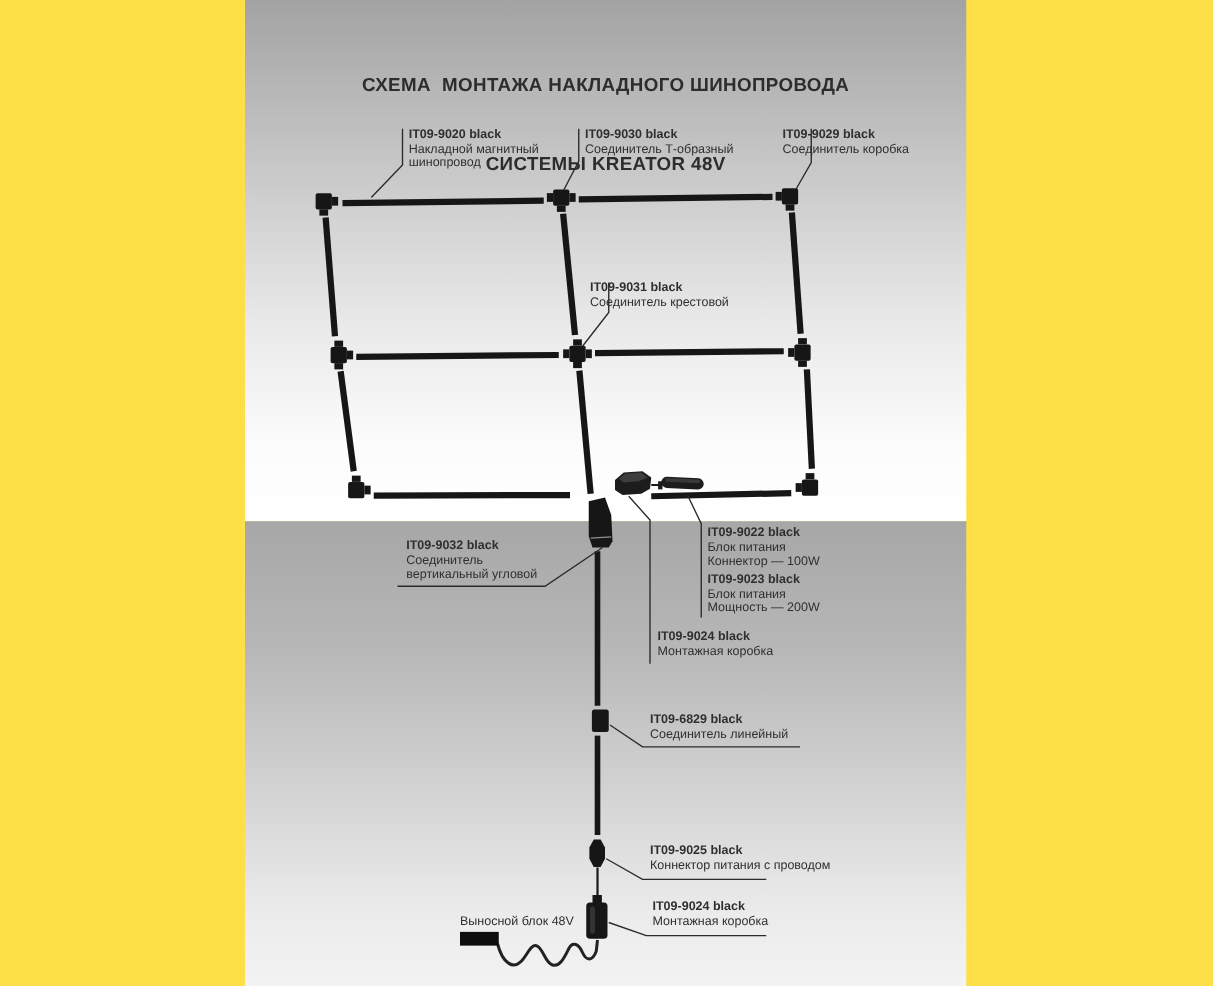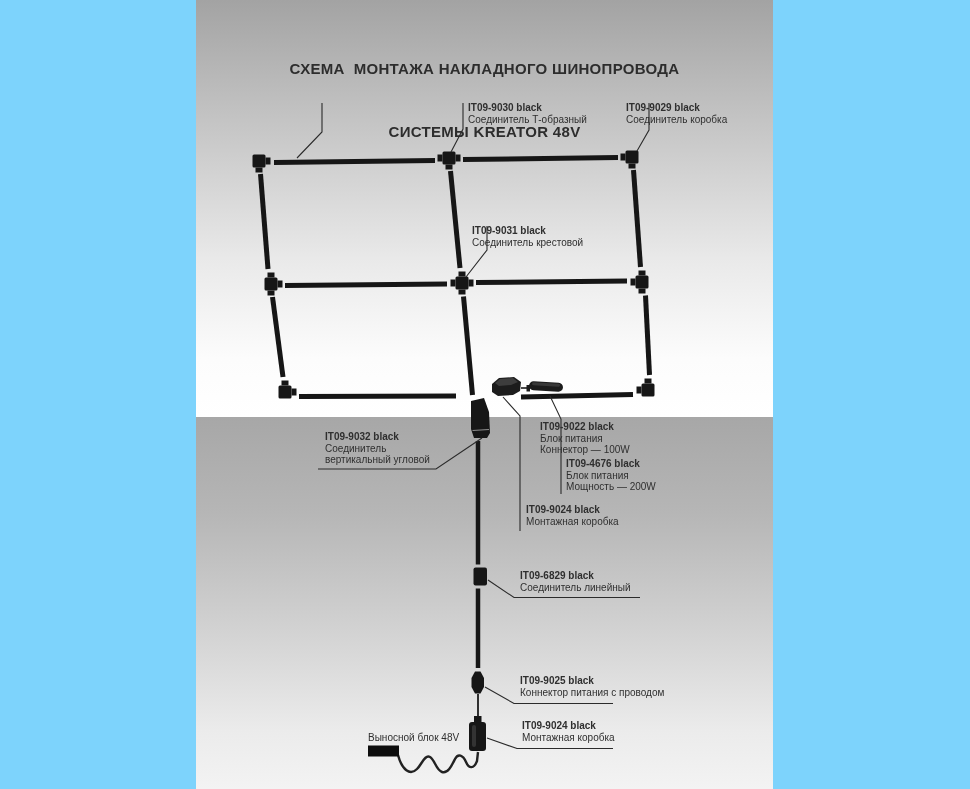--- a/index.html
+++ b/index.html
@@ -2,21 +2,21 @@
 <html><head>
 <meta charset="utf-8">
 <style>
   html,body{margin:0;padding:0;}
   body{
     width:970px;height:789px;
     background:#e9e9e9;
     font-family:"Liberation Sans","DejaVu Sans",sans-serif;
     overflow:hidden;
   }
-  .stage{position:relative;width:970px;height:789px;background:#7dd3fc;}
+  .stage{position:relative;width:970px;height:789px;background:#fde047;}
   .panel{position:absolute;left:196px;top:0;width:577px;height:789px;}
   .ceiling{
     position:absolute;left:0;top:0;width:577px;height:417px;
     background:linear-gradient(180deg,#a3a3a3 0%,#c3c3c3 28%,#e9e9e9 62%,#fcfcfc 86%,#ffffff 100%);
   }
   .wall{
     position:absolute;left:0;top:417px;width:577px;height:372px;
     background:linear-gradient(180deg,#a7a7a7 0%,#b6b6b6 26%,#d1d1d1 56%,#ebebeb 84%,#f3f3f3 100%);
   }
   svg.overlay{position:absolute;left:0;top:0;width:970px;height:789px;}
@@ -157,20 +157,25 @@
       <path d="M485 687 L514 703.5 L613 703.5"></path>
       <path d="M487 738 L517 748.5 L613 748.5"></path>
     </g>
   </svg>
 
   <div class="title">
     <div>СХЕМА  МОНТАЖА НАКЛАДНОГО ШИНОПРОВОДА</div>
     <div>СИСТЕМЫ KREATOR 48V</div>
   </div>
 
+  <div class="lbl" style="left:327px;top:102px">
+    <div class="code">IT09-9020 black</div>
+    <div class="desc">Накладной магнитный</div>
+    <div class="desc">шинопровод</div>
+  </div>
 
   <div class="lbl" style="left:468px;top:102px">
     <div class="code">IT09-9030 black</div>
     <div class="desc">Соединитель Т-образный</div>
   </div>
 
   <div class="lbl" style="left:626px;top:102px">
     <div class="code">IT09-9029 black</div>
     <div class="desc">Соединитель коробка</div>
   </div>
@@ -179,28 +184,28 @@
     <div class="code">IT09-9031 black</div>
     <div class="desc">Соединитель крестовой</div>
   </div>
 
   <div class="lbl" style="left:325px;top:431px">
     <div class="code">IT09-9032 black</div>
     <div class="desc">Соединитель</div>
     <div class="desc">вертикальный угловой</div>
   </div>
 
-  <div class="lbl" style="left:540px;top:421px">
+  <div class="lbl" style="left:566px;top:421px">
     <div class="code">IT09-9022 black</div>
     <div class="desc">Блок питания</div>
     <div class="desc">Коннектор — 100W</div>
   </div>
 
   <div class="lbl" style="left:566px;top:458px">
-    <div class="code">IT09-4676 black</div>
+    <div class="code">IT09-9023 black</div>
     <div class="desc">Блок питания</div>
     <div class="desc">Мощность — 200W</div>
   </div>
 
   <div class="lbl" style="left:526px;top:504px">
     <div class="code">IT09-9024 black</div>
     <div class="desc">Монтажная коробка</div>
   </div>
 
   <div class="lbl" style="left:520px;top:570px">

